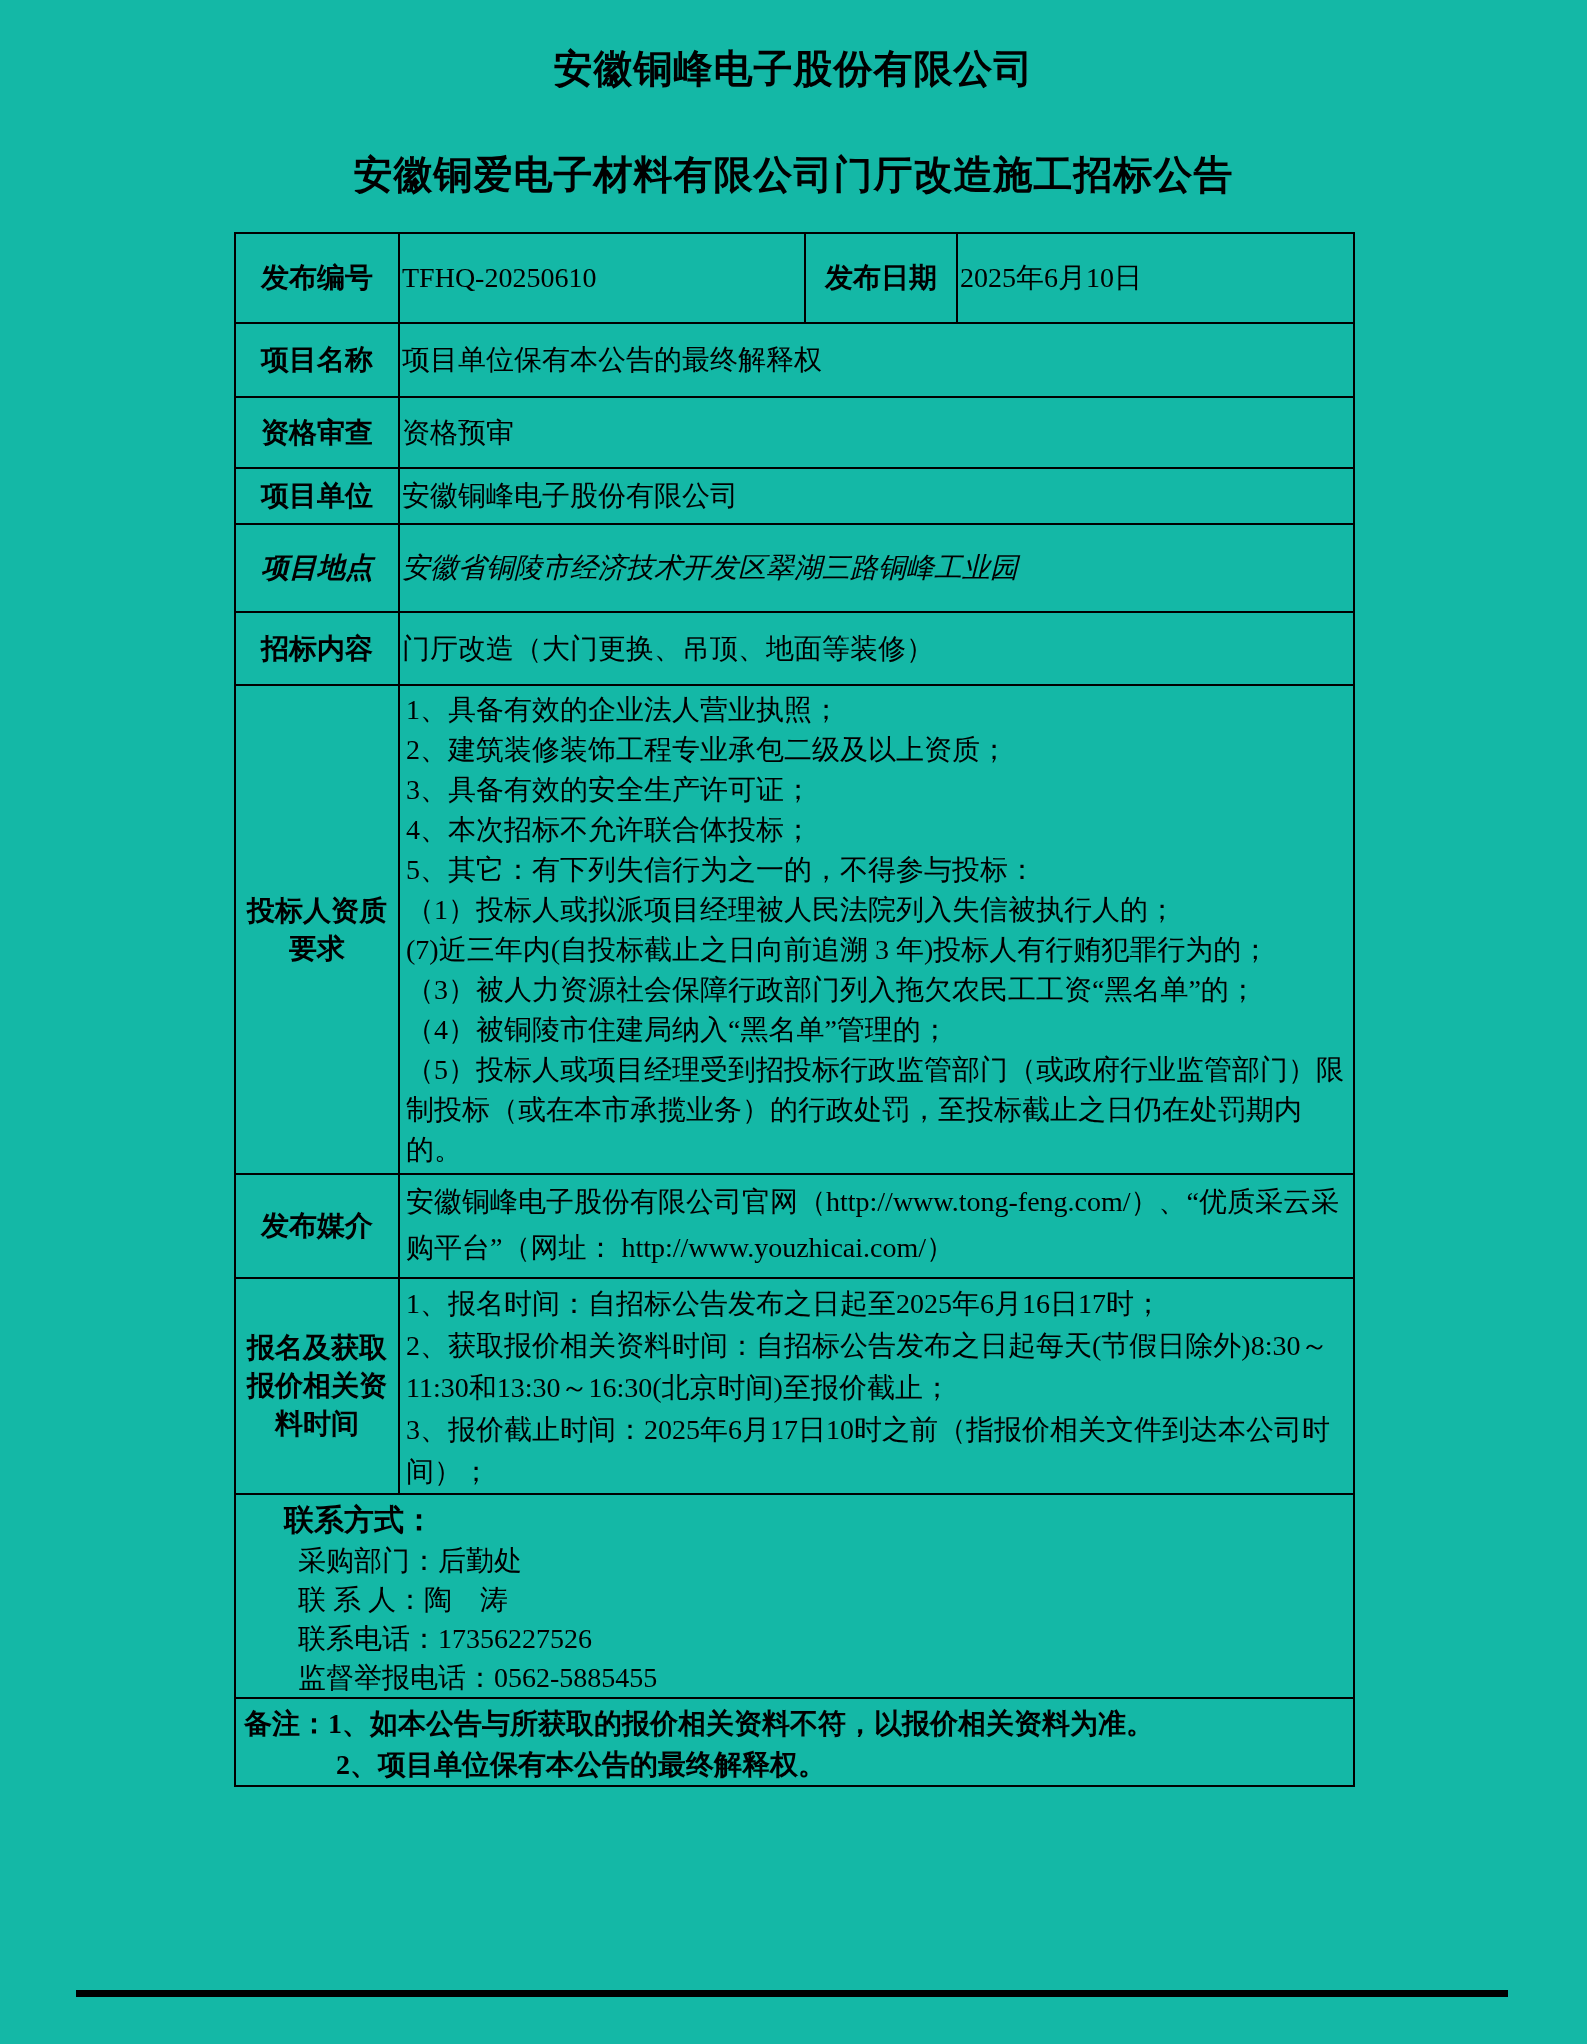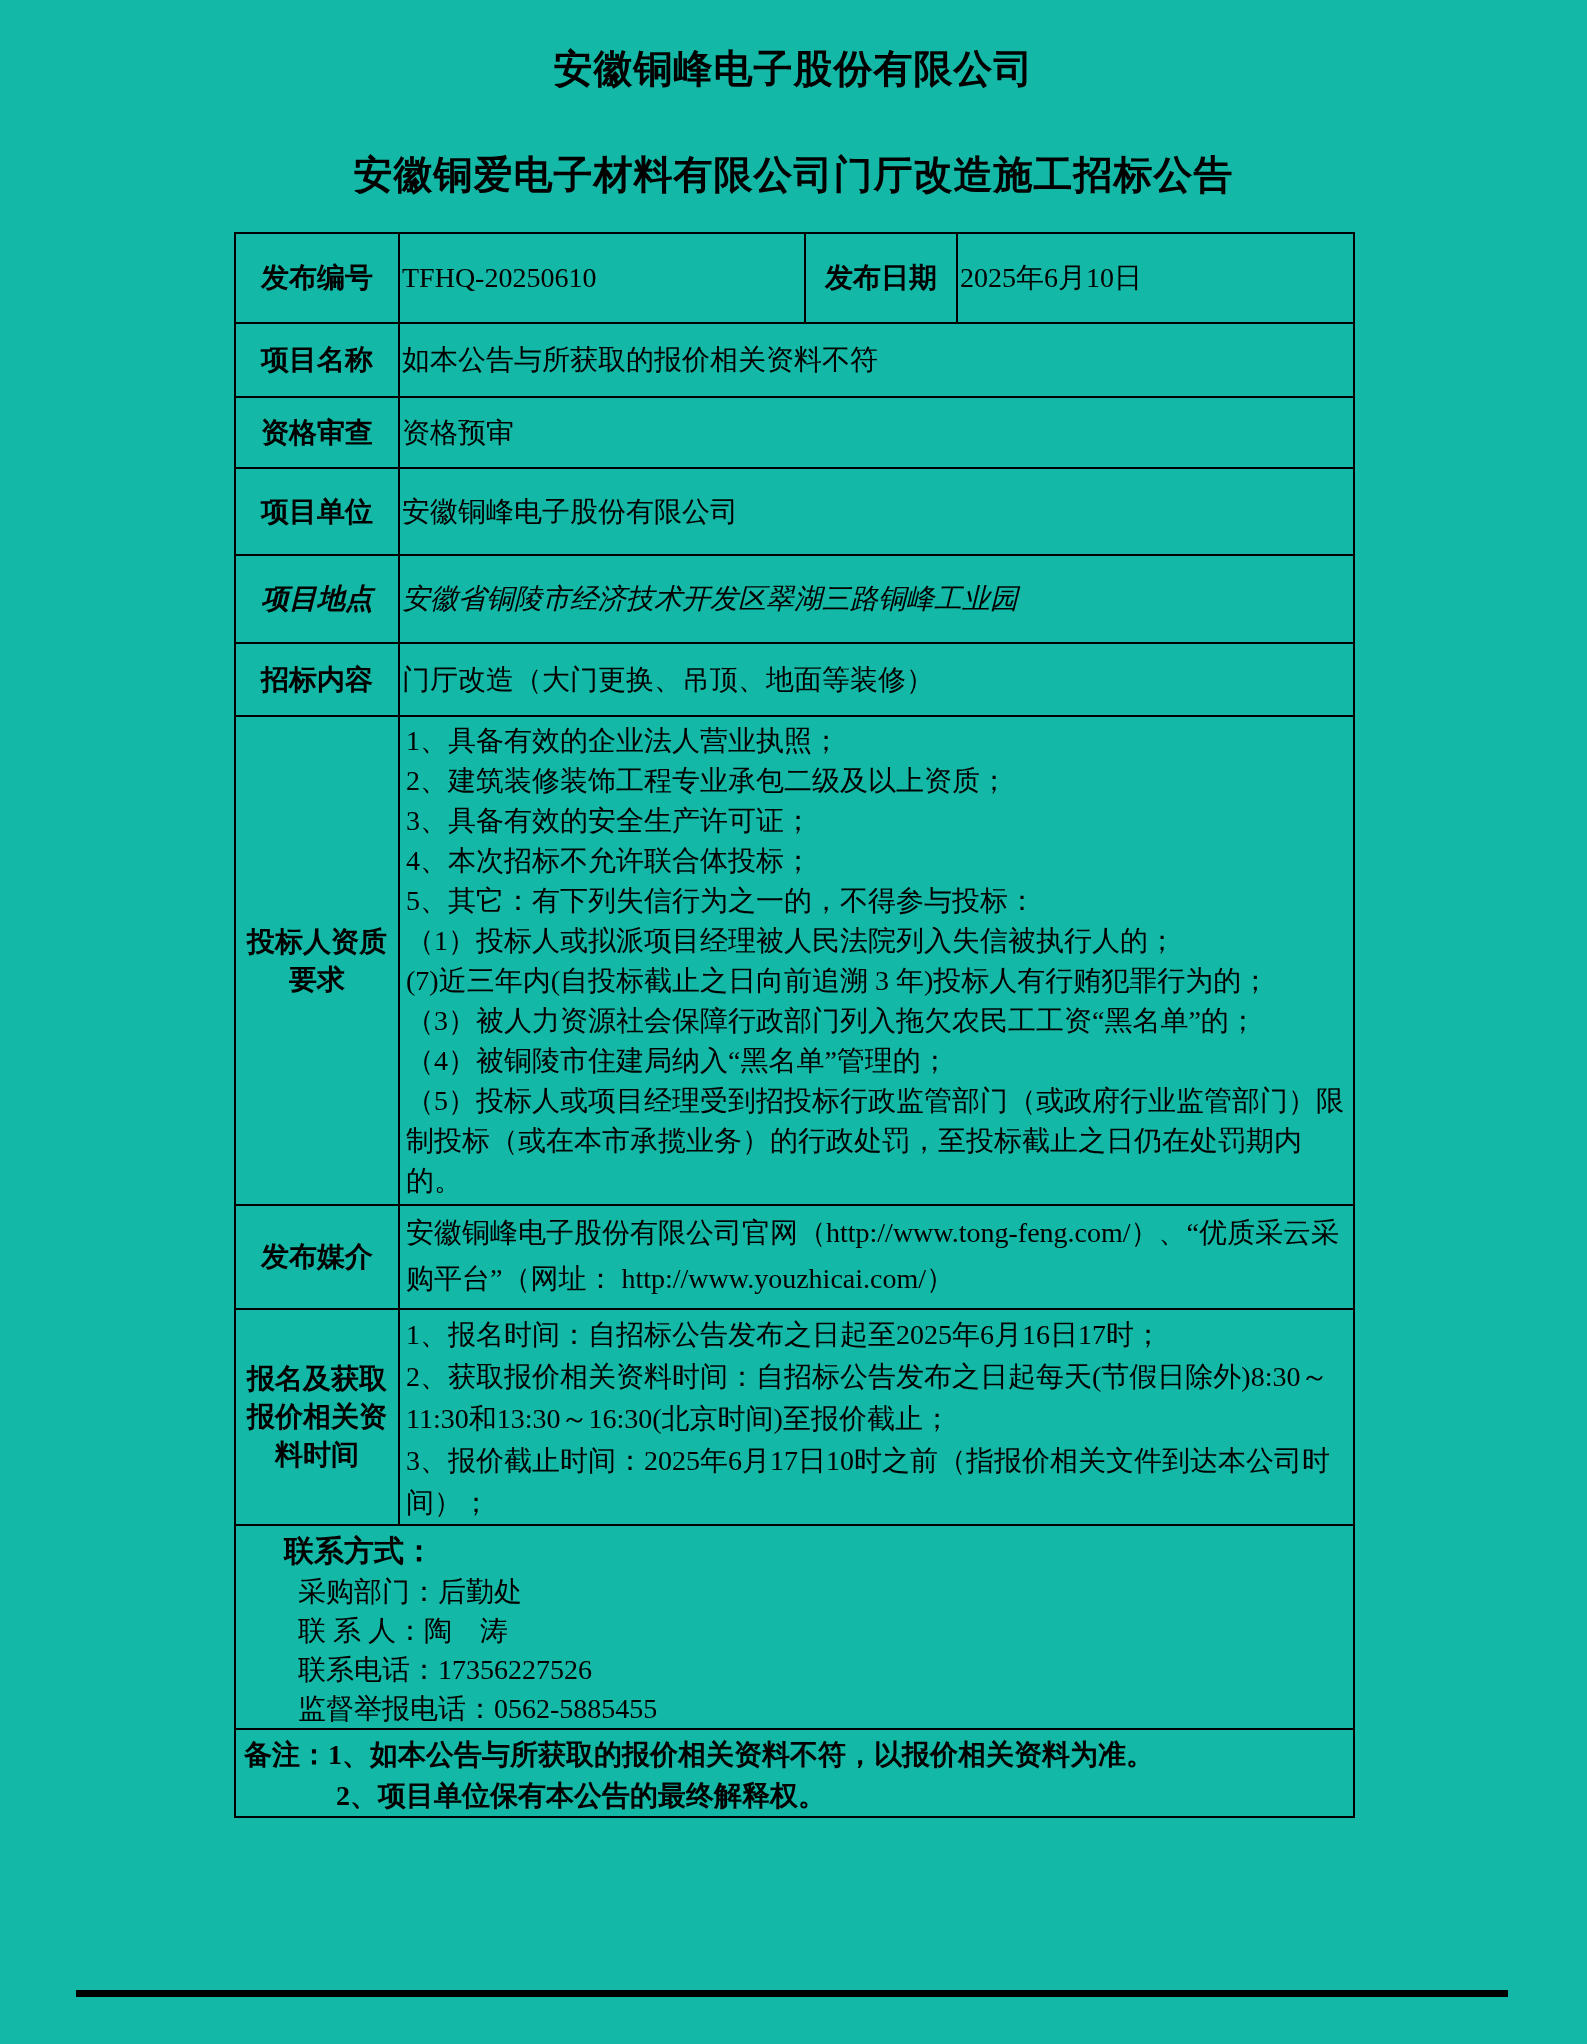--- a/index.html
+++ b/index.html
@@ -51,27 +51,27 @@
     </colgroup>
     <tbody>
         <tr style="height:90px;">
       <td class="lbl">发布编号</td>
       <td class="val">TFHQ-20250610</td>
       <td class="lbl">发布日期</td>
       <td class="val">2025年6月10日</td>
     </tr>
     <tr style="height:74px;">
       <td class="lbl">项目名称</td>
-      <td class="val" colspan="3">如本公告与所获取的报价相关资料不符</td>
+      <td class="val" colspan="3">项目单位保有本公告的最终解释权</td>
     </tr>
     <tr style="height:71px;">
       <td class="lbl">资格审查</td>
       <td class="val" colspan="3">资格预审</td>
     </tr>
-    <tr style="height:87px;">
+    <tr style="height:56px;">
       <td class="lbl">项目单位</td>
       <td class="val" colspan="3">安徽铜峰电子股份有限公司</td>
     </tr>
     <tr style="height:88px;font-style:italic;">
       <td class="lbl">项目地点</td>
       <td class="val" colspan="3">安徽省铜陵市经济技术开发区翠湖三路铜峰工业园</td>
     </tr>
     <tr style="height:73px;">
       <td class="lbl">招标内容</td>
       <td class="val" colspan="3">门厅改造（大门更换、吊顶、地面等装修）</td>

